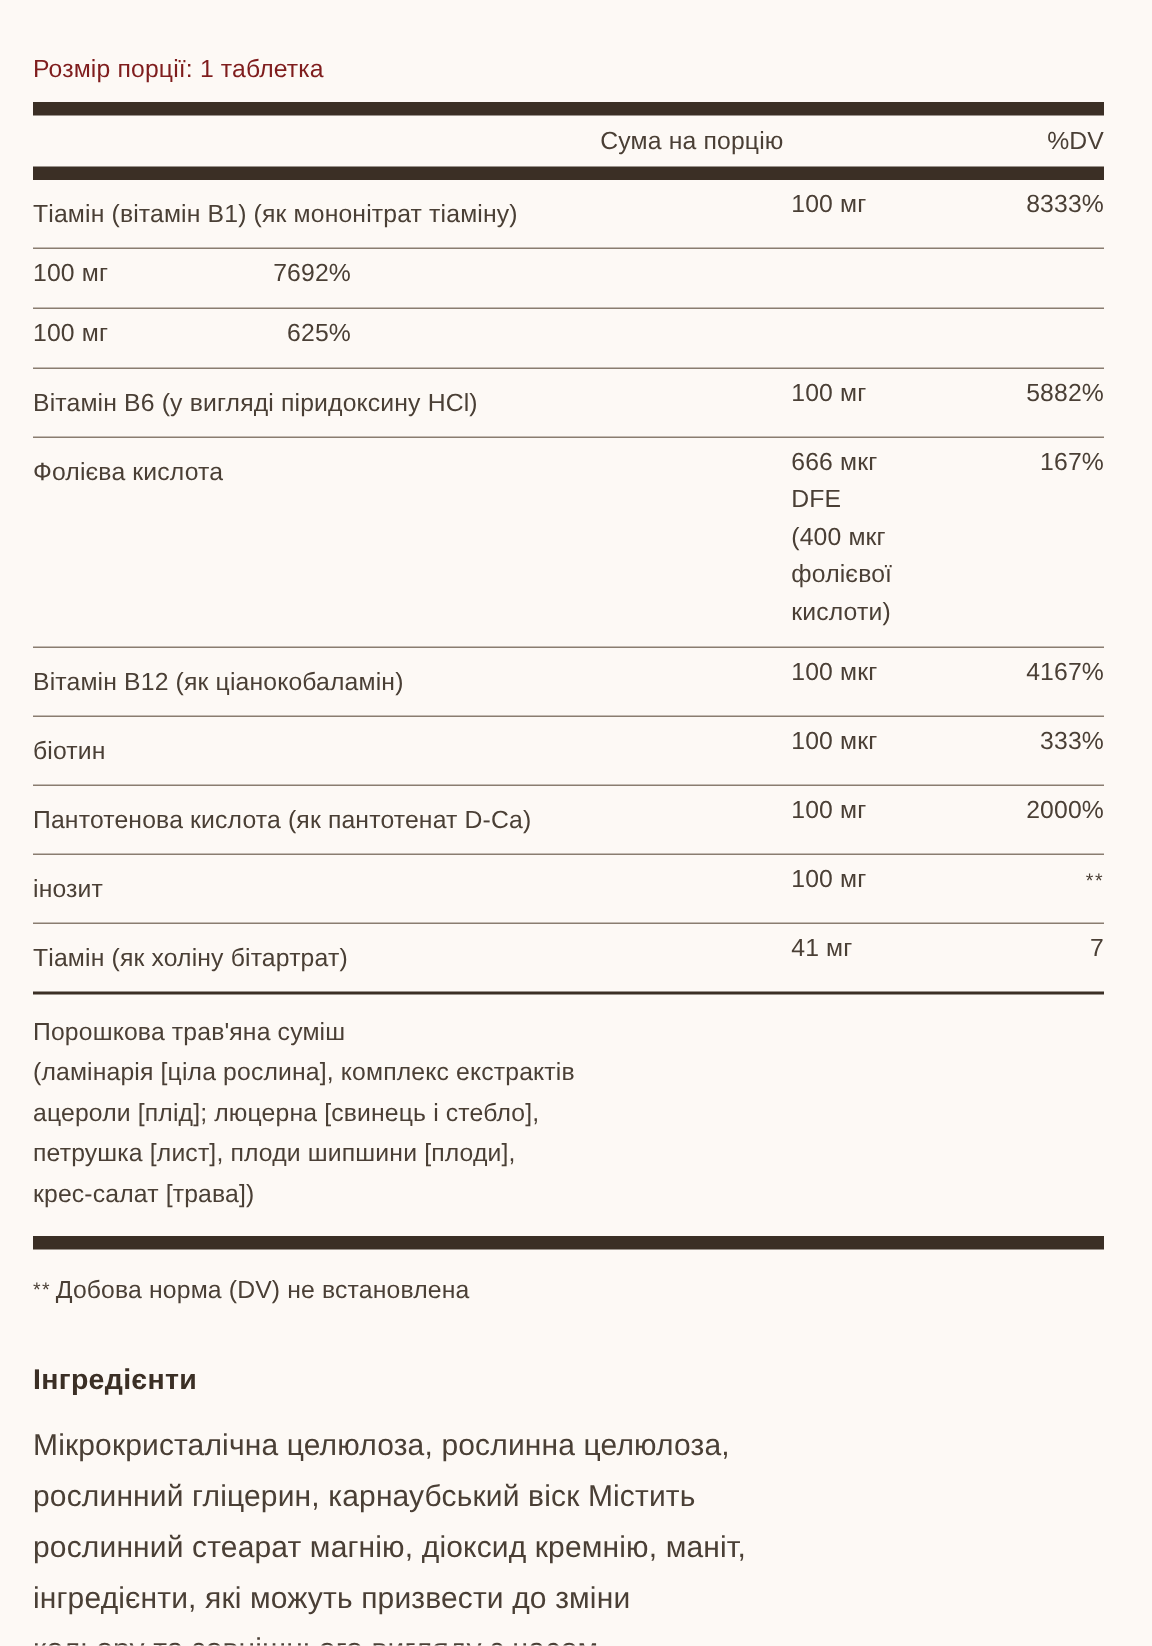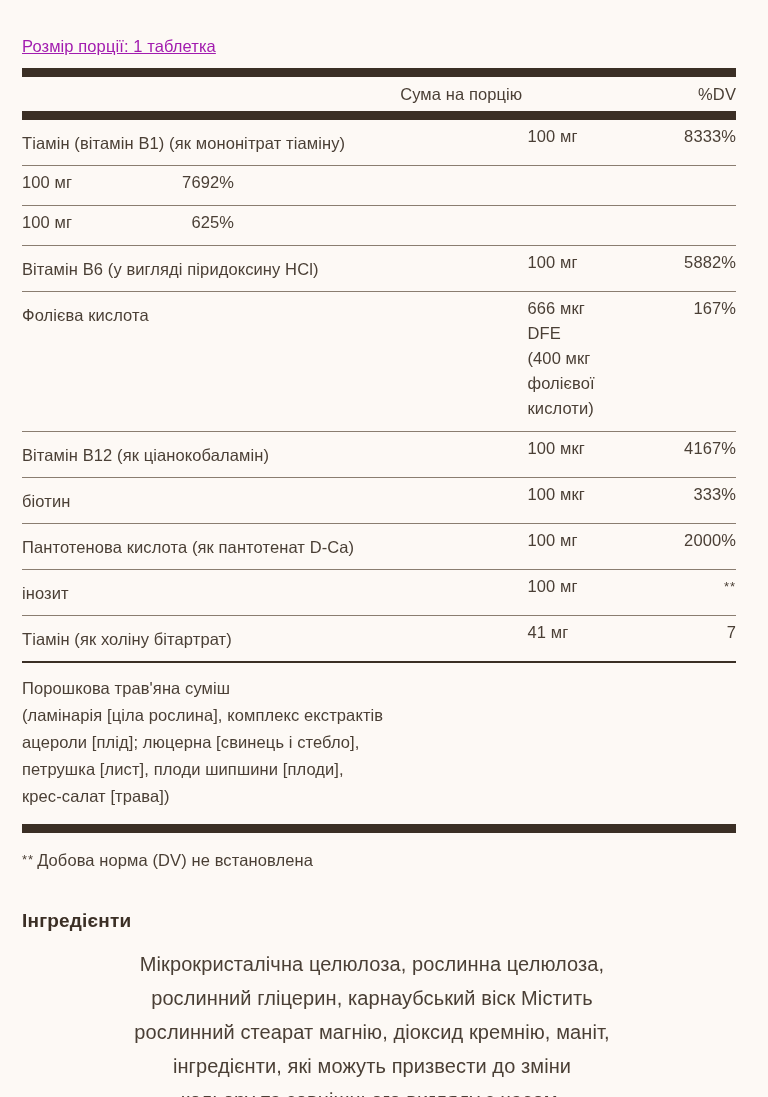--- a/index.html
+++ b/index.html
@@ -22,25 +22,24 @@
     width: 768px;
     height: 1097px;
     box-sizing: border-box;
     padding: 0 22px;
   }
 
   
   .serving-size {
     font-size: 16.5px;
     line-height: 20px;
-    color: #a21caf;
+    color: #7f1d1d;
     padding-top: 36px;
     padding-bottom: 12px;
     letter-spacing: 0.1px;
-    text-decoration: underline;
   }
 
   
   .bar-thick {
     height: 9px;
     background: #3b2f25;
     width: 714px;
   }
   .rule-med {
     height: 2px;
@@ -134,21 +133,21 @@
     color: #3b2f25;
     letter-spacing: 0.2px;
   }
   .ingredients-body {
     font-size: 20px;
     line-height: 34px;
     color: #4a3f35;
     letter-spacing: 0.1px;
     max-width: 700px;
   }
-  .ingredients-body span { display: block; text-align: center; }
+  .ingredients-body span { display: block; }
 </style>
 </head>
 <body>
 
 <div class="page">
 
   <div class="serving-size">Розмір порції: 1 таблетка</div>
 
   <div class="bar-thick"></div>
 

